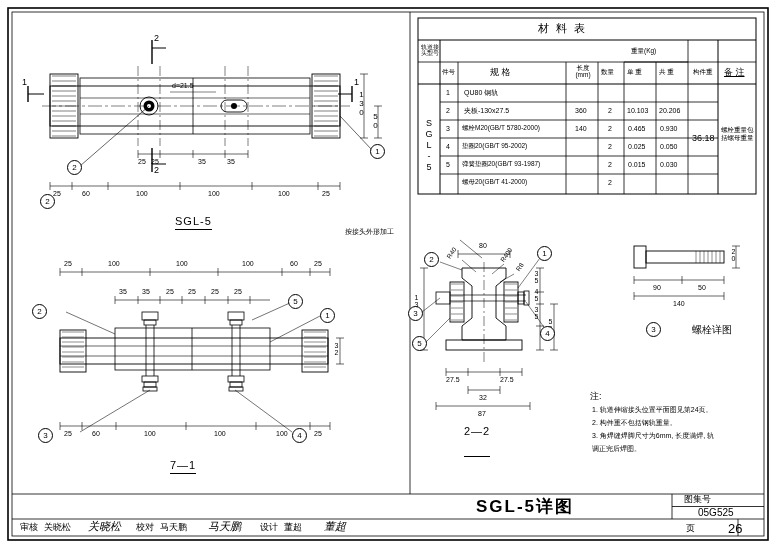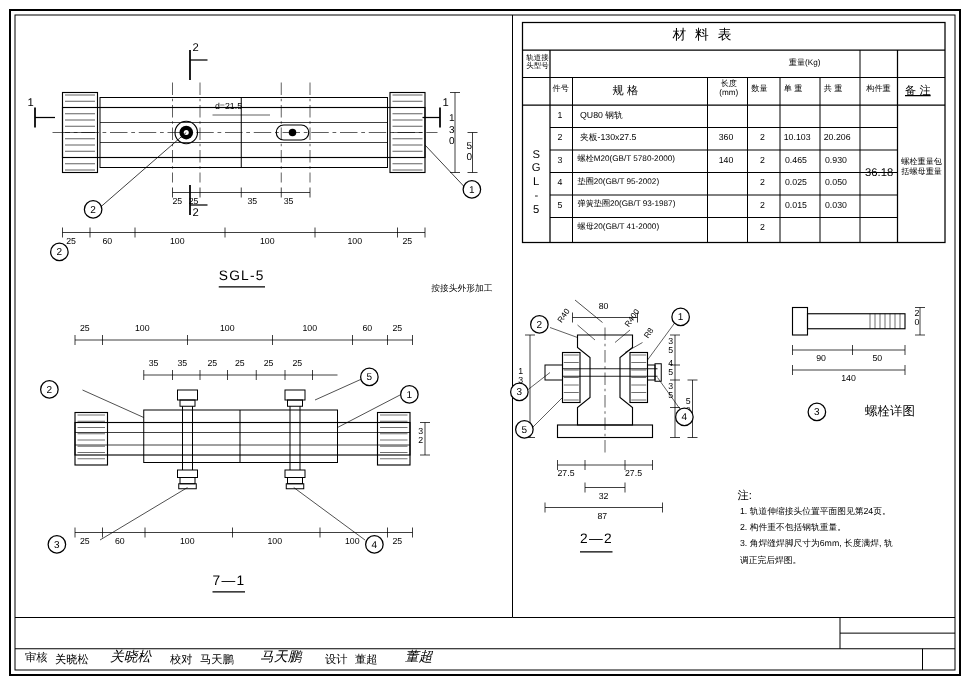--- a/index.html
+++ b/index.html
@@ -474,21 +474,21 @@
     <div class="txt t7" style="left:100px;top:154px;">27.5</div>
     <div class="txt t7" style="left:79px;top:172px;">32</div>
     <div class="txt t7" style="left:78px;top:188px;">87</div>
 
     <div class="circ" style="left:24px;top:30px;">2</div>
     <div class="circ" style="left:137px;top:24px;">1</div>
     <div class="circ" style="left:8px;top:84px;">3</div>
     <div class="circ" style="left:140px;top:104px;">4</div>
     <div class="circ" style="left:12px;top:114px;">5</div>
 
-    <div class="txt lbl-sgl ul" style="left:64px;top:204px;padding-bottom:4px;">2—2</div>
+    <div class="txt lbl-sgl ul" style="left:64px;top:204px;padding-bottom:19px;">2—2</div>
   </div>
 
   <div class="abs" style="left:620px;top:228px;width:140px;height:120px;">
     <svg width="140" height="120">
 
       <rect x="14" y="18" width="12" height="22" fill="none" stroke="#000" stroke-width="0.9"></rect>
 
       <rect x="26" y="23" width="78" height="12" fill="none" stroke="#000" stroke-width="0.9"></rect>
 
       <g stroke="#000" stroke-width="0.45">
@@ -525,23 +525,30 @@
   </div>
 
   <div class="abs" style="left:590px;top:392px;width:172px;">
     <div class="txt t9" style="left:0px;top:0px;">注:</div>
     <div class="txt t7" style="left:2px;top:14px;">1. 轨道伸缩接头位置平面图见第24页。</div>
     <div class="txt t7" style="left:2px;top:27px;">2. 构件重不包括钢轨重量。</div>
     <div class="txt t7" style="left:2px;top:40px;">3. 角焊缝焊脚尺寸为6mm, 长度满焊, 轨</div>
     <div class="txt t7" style="left:2px;top:53px;">   调正完后焊图。</div>
   </div>
 
+  <div class="abs" style="left:410px;top:494px;width:354px;height:42px;">
+    <div class="txt" style="left:66px;top:4px;font-size:17px;font-weight:bold;letter-spacing:2px;">SGL-5详图</div>
+    <div class="txt t9" style="left:274px;top:1px;">图集号</div>
+    <div class="txt t10" style="left:288px;top:14px;">05G525</div>
+    <div class="txt t9" style="left:276px;top:30px;">页</div>
+    <div class="txt" style="left:318px;top:28px;font-size:13px;">26</div>
+  </div>
 
   <div class="abs" style="left:12px;top:519px;width:752px;height:17px;">
-    <div class="txt t9" style="left:8px;top:4px;font-family:Liberation Mono, monospace;">审核</div>
+    <div class="txt t9" style="left:8px;top:4px;">审核</div>
     <div class="txt t9" style="left:32px;top:4px;">关晓松</div>
     <div class="txt t9" style="left:76px;top:2px;font-family:'Liberation Serif',serif;font-style:italic;font-size:11px;">关晓松</div>
     <div class="txt t9" style="left:124px;top:4px;">校对</div>
     <div class="txt t9" style="left:148px;top:4px;">马天鹏</div>
     <div class="txt t9" style="left:196px;top:2px;font-family:'Liberation Serif',serif;font-style:italic;font-size:11px;">马天鹏</div>
     <div class="txt t9" style="left:248px;top:4px;">设计</div>
     <div class="txt t9" style="left:272px;top:4px;">董超</div>
     <div class="txt t9" style="left:312px;top:2px;font-family:'Liberation Serif',serif;font-style:italic;font-size:11px;">董超</div>
   </div>
 

